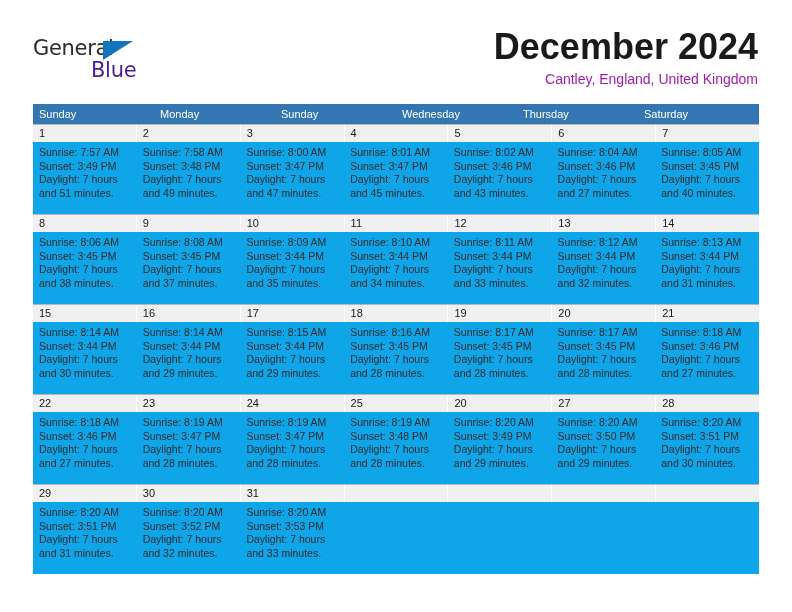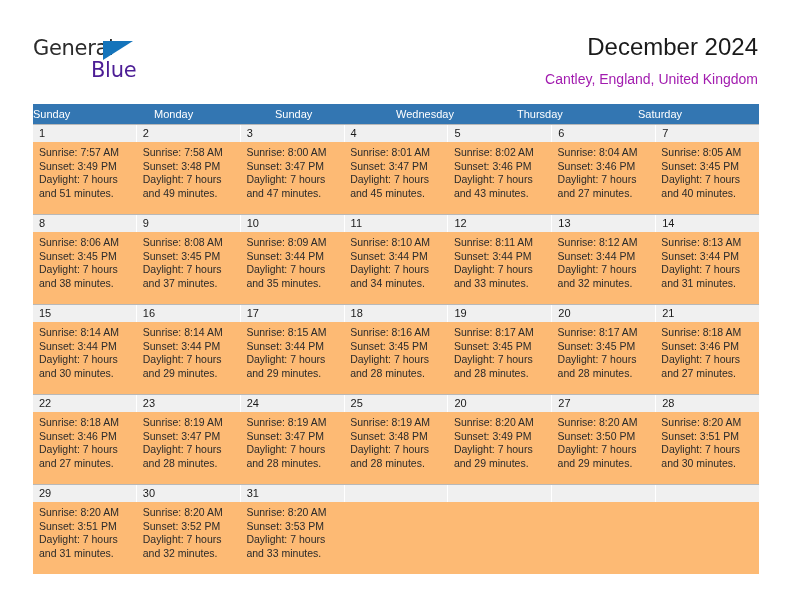--- a/index.html
+++ b/index.html
@@ -70,22 +70,22 @@
     line-height: 24px;
   }
 
   .title-block {
     position: absolute;
     right: 34px;
     top: 30px;
     text-align: right;
   }
   .cal-title {
-    font-size: 24px;
-    font-weight: 400;
+    font-size: 36px;
+    font-weight: 700;
     color: #1a1a1a;
     line-height: 34px;
     white-space: nowrap;
   }
   .cal-subtitle {
     margin-top: 7px;
     font-size: 14px;
     font-weight: 400;
     color: #a21caf;
     line-height: 17px;
@@ -104,20 +104,21 @@
     display: flex;
     width: 726px;
     height: 20px;
     background: #3376b2;
   }
   .weekday {
     flex: 1 1 0;
     color: #ffffff;
     font-size: 11px;
     line-height: 20px;
+    padding-left: 6px;
     box-sizing: border-box;
     white-space: nowrap;
   }
 
   .week {
     width: 726px;
     border-top: 1px solid #b8b8b8;
   }
   .week:first-of-type {
     border-top: none;
@@ -143,21 +144,22 @@
     border-left: none;
   }
   .date-cell.empty {
     background: #f0f0f0;
   }
 
   .week-body {
     display: flex;
     width: 726px;
     height: 72px;
-    background: #fdba74;
+    background: #0ea5e9;
+    justify-content: flex-end;
   }
   .body-cell {
     flex: 1 1 0;
     box-sizing: border-box;
     padding: 4px 6px 0 6px;
   }
   .body-line {
     font-size: 10.5px;
     line-height: 13.5px;
     color: #2b2b2b;

